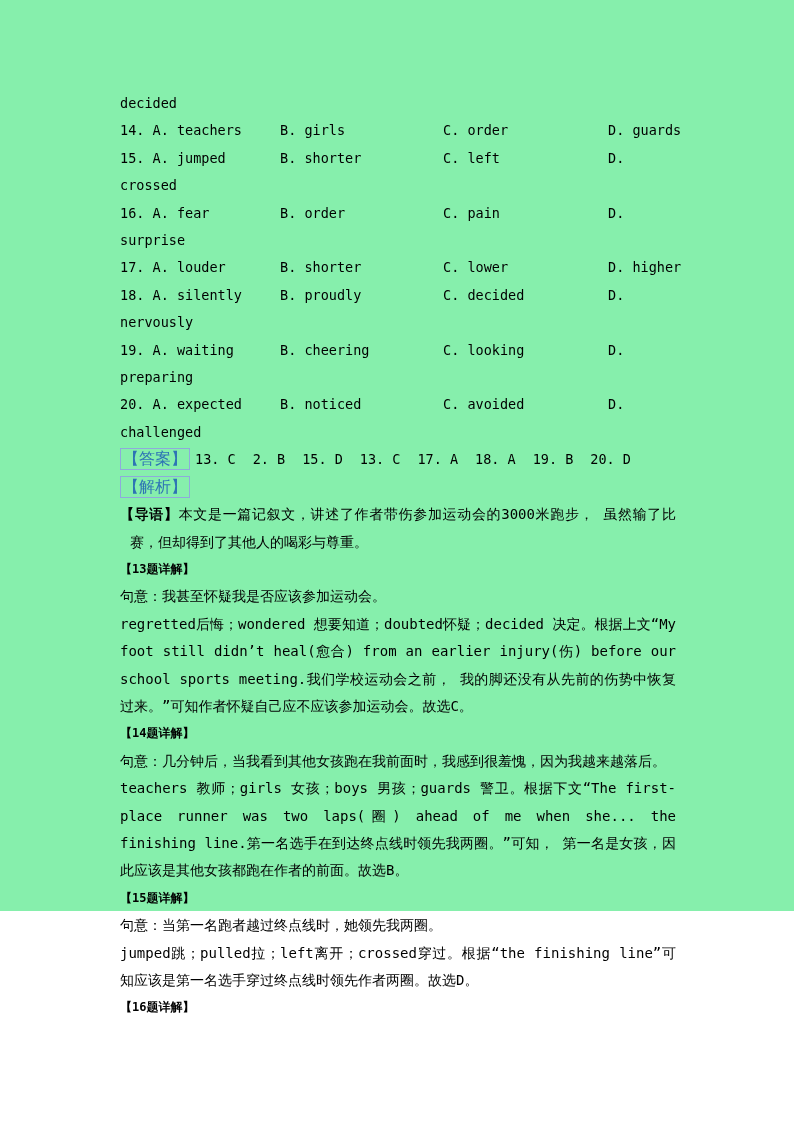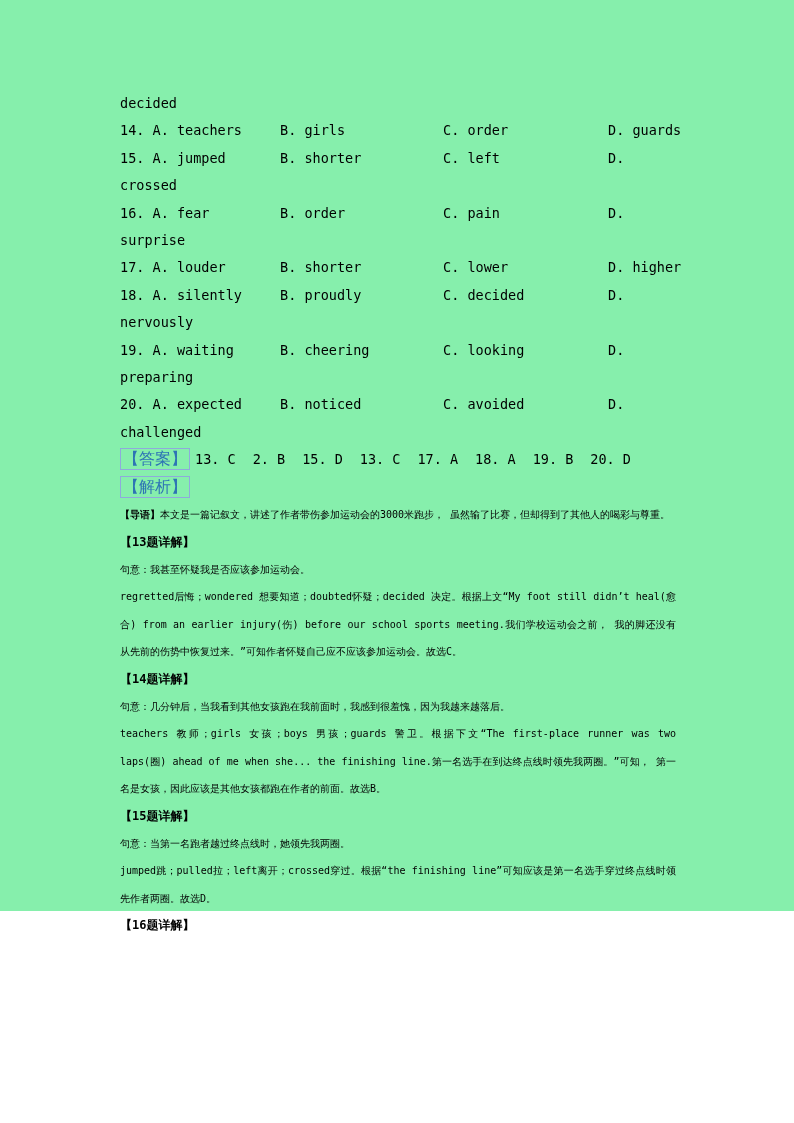--- a/index.html
+++ b/index.html
@@ -34,21 +34,21 @@
     color: #2e74b5;
     border: 1px solid #8eaadb;
     line-height: 20px;
     padding: 0 2px;
     margin-right: 5px;
     vertical-align: baseline;
     font-size: 16px;
   }
   .ans-item { display: inline-block; margin-right: 17px; }
   .para {
-    font-size: 10px;
+    font-size: 14px;
     text-align: justify;
   }
   .para.hang { padding-left: 10px; text-indent: -10px; }
   .bold { font-weight: bold; }
   .section-header { font-size: 12px; font-weight: bold; }
 </style>
 </head>
 <body>
 
 <div class="page">

